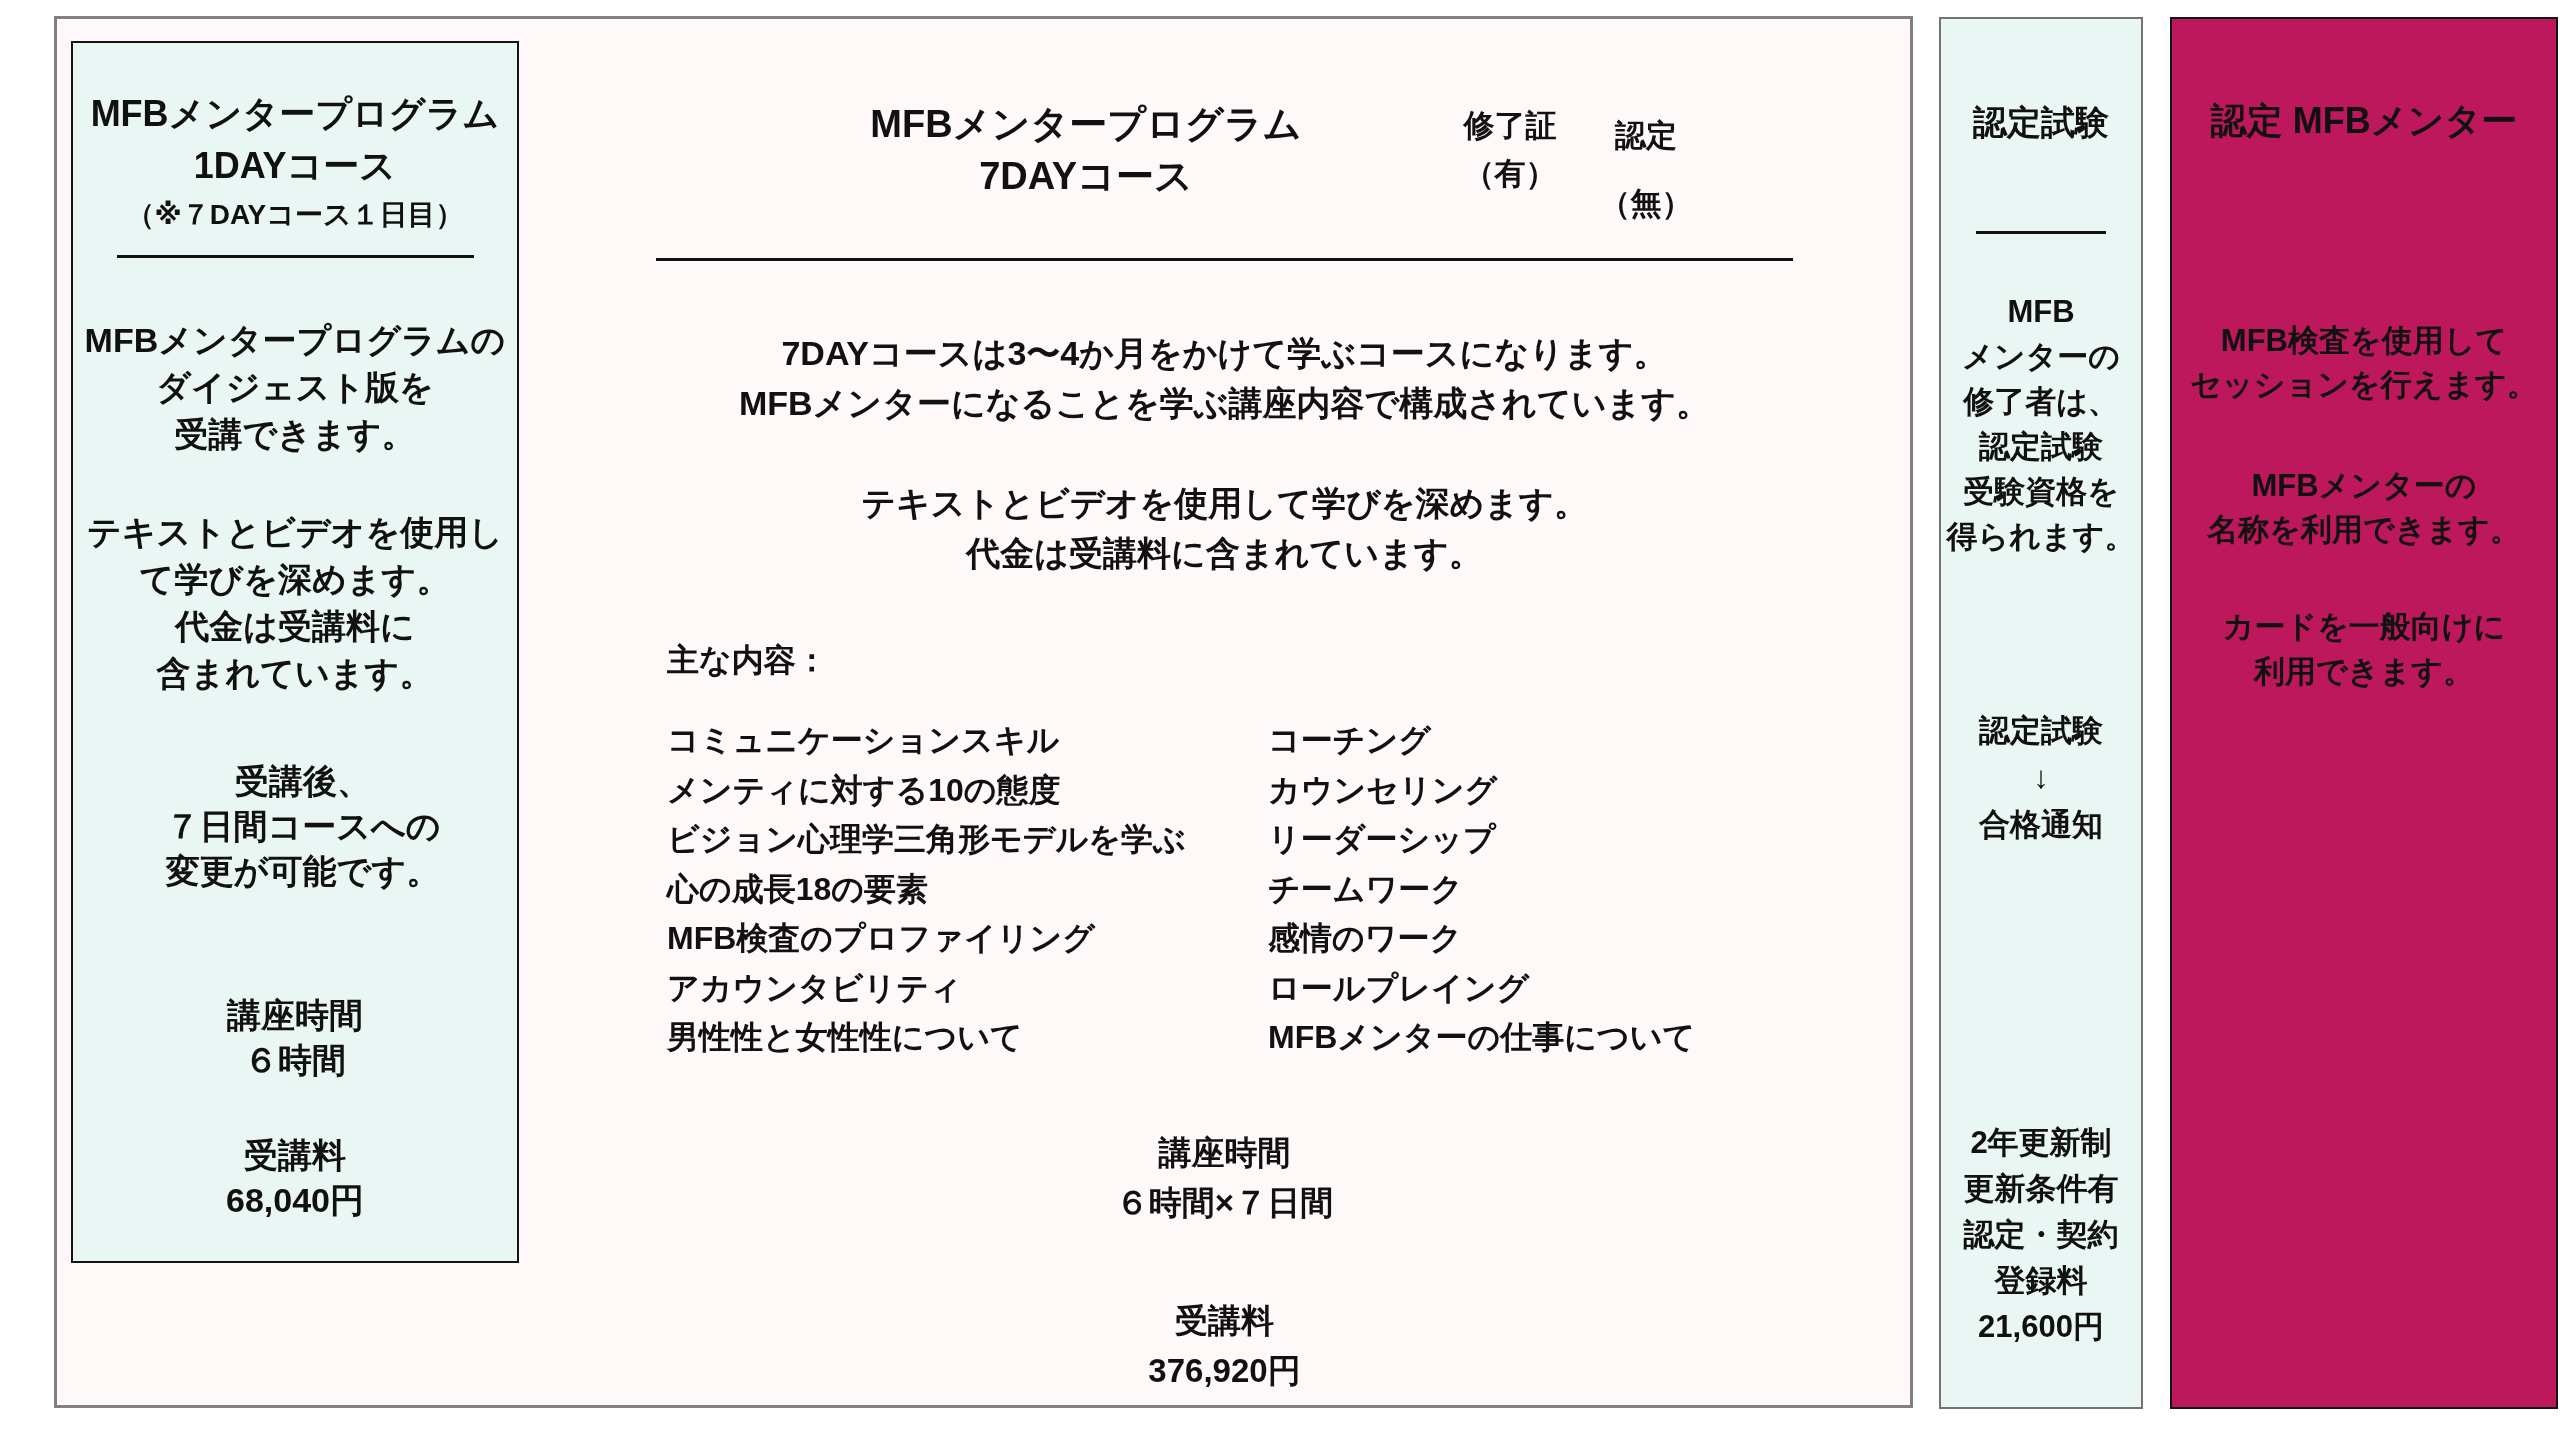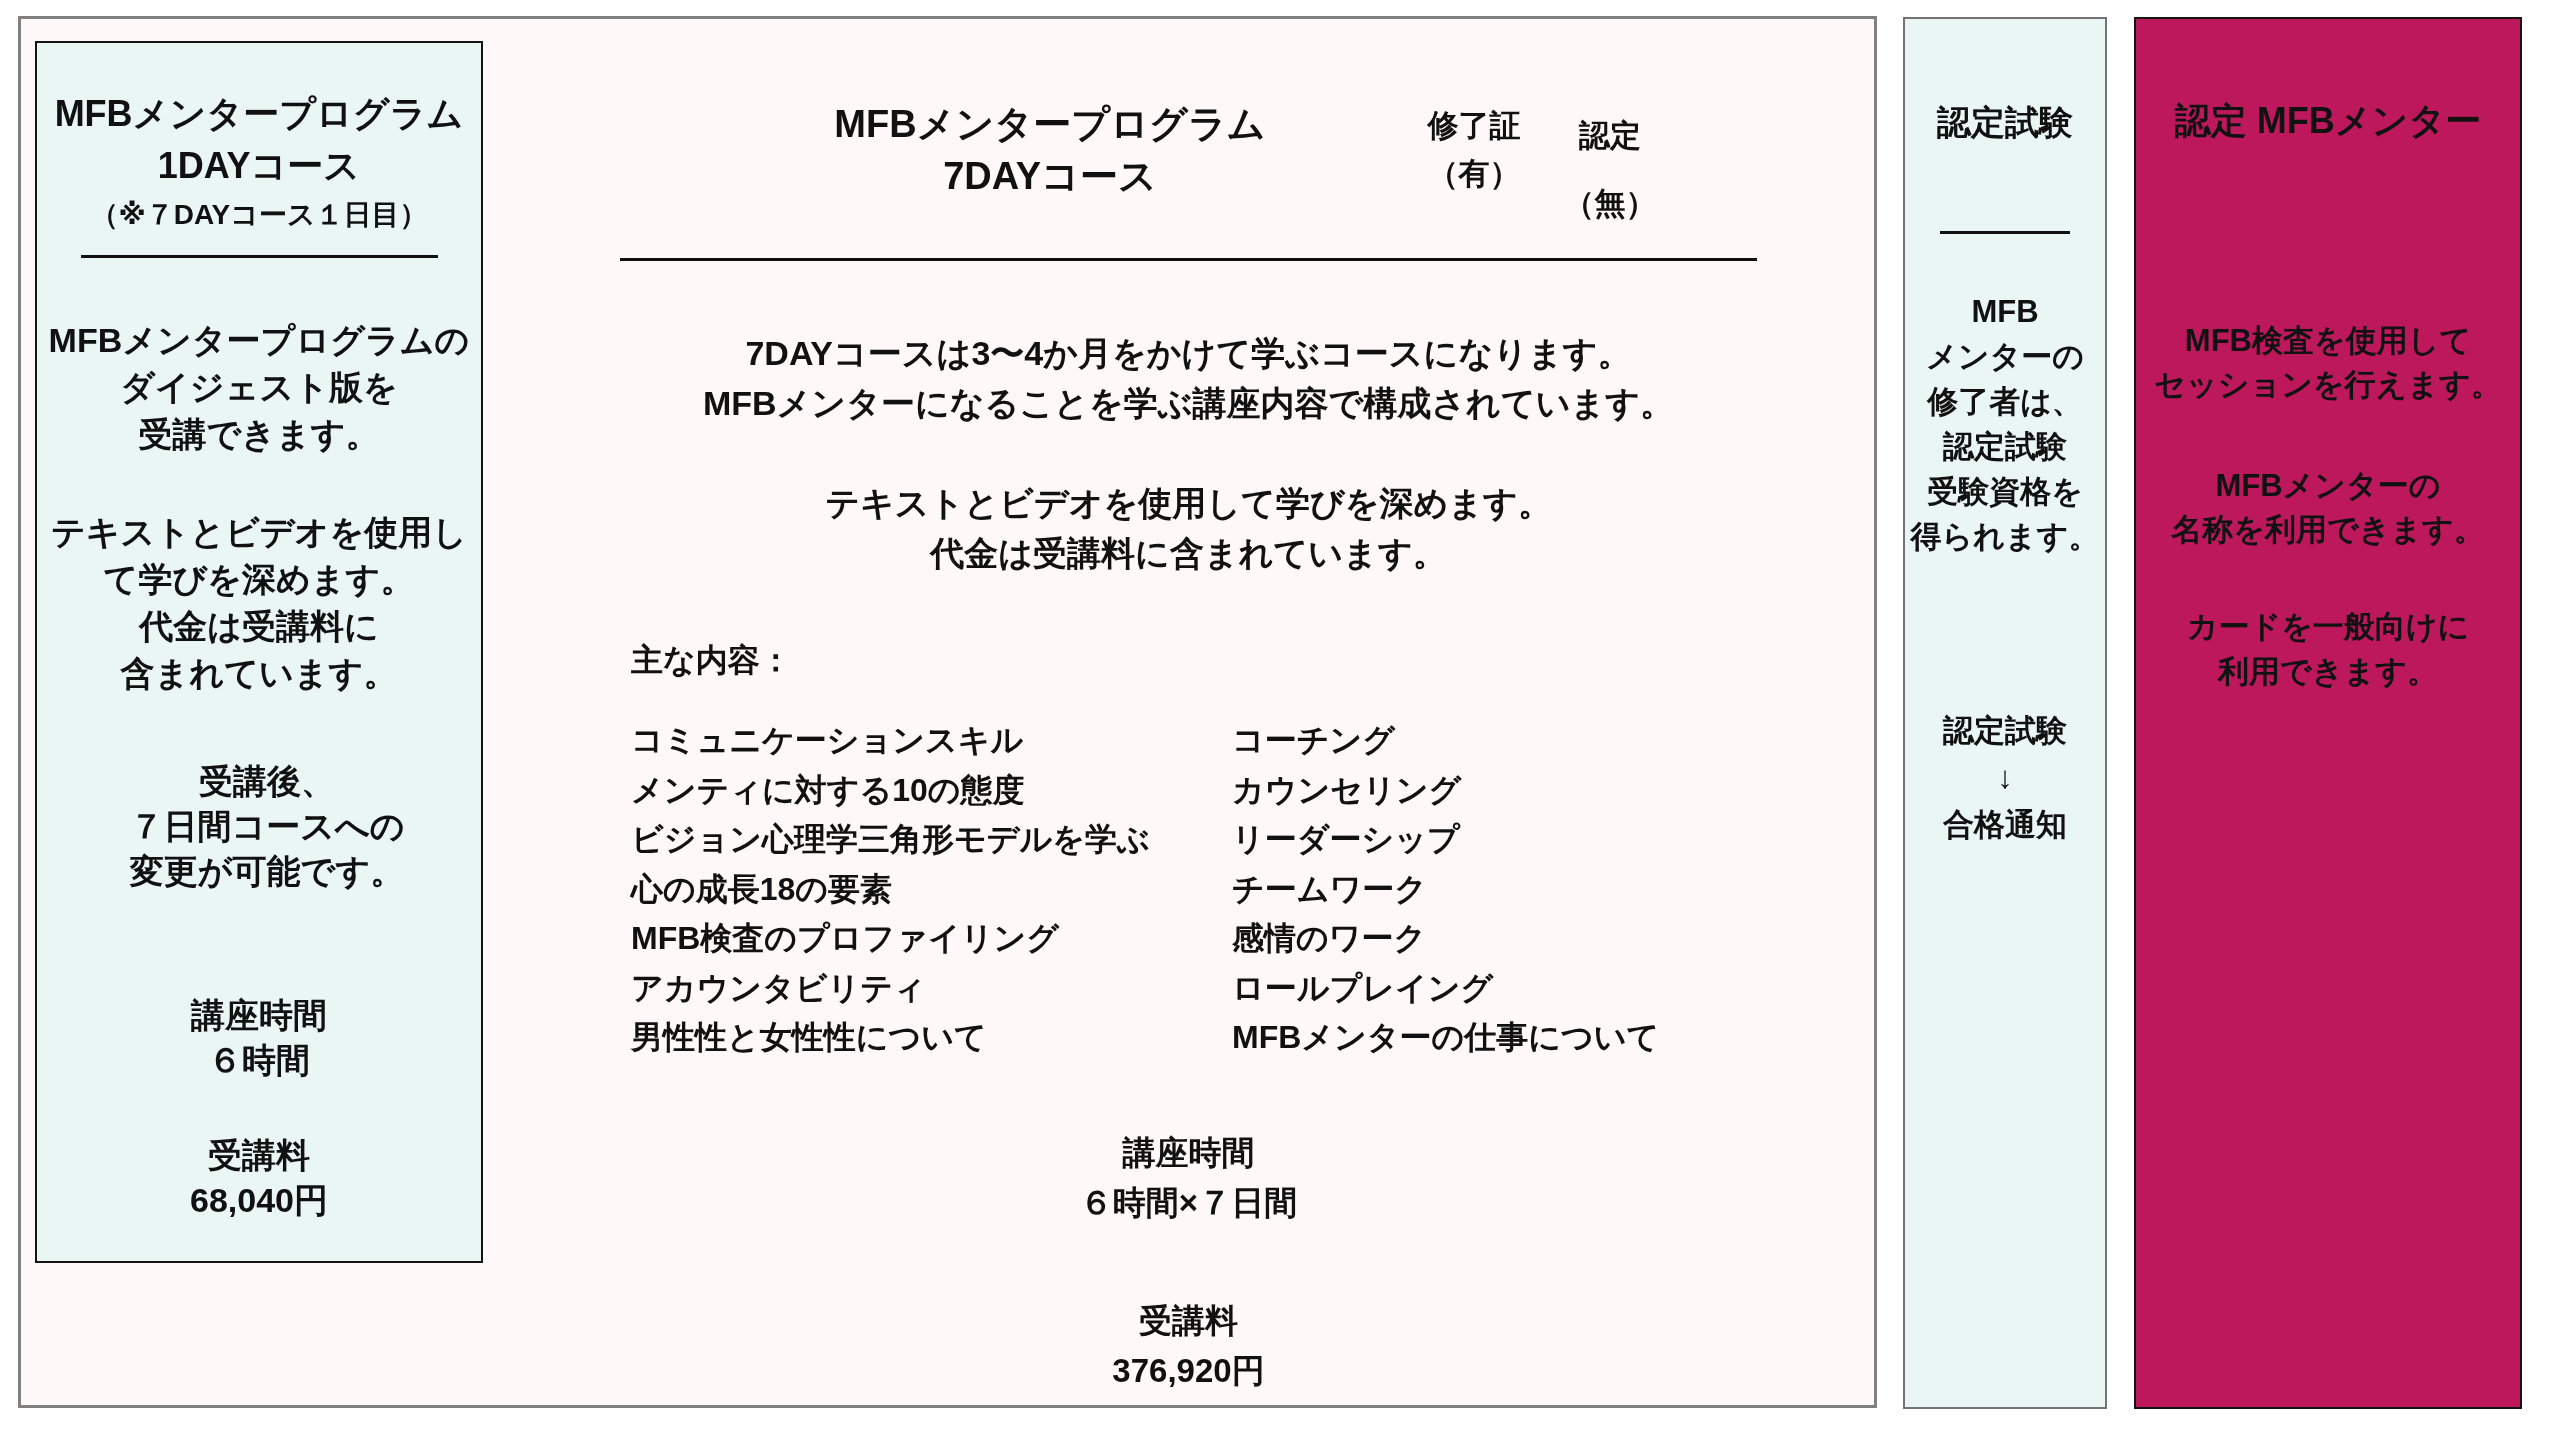--- a/index.html
+++ b/index.html
@@ -1,21 +1,21 @@
 <!DOCTYPE html>
 <html lang="ja"><head>
 <meta charset="utf-8">
 <style>
   html,body{margin:0;padding:0;background:#ffffff;}
   #canvas{
     position:relative;width:2560px;height:1430px;background:#ffffff;overflow:hidden;
     font-family:"Liberation Sans","DejaVu Sans",sans-serif;
     font-weight:bold;color:#111111;
   }
-  .box{position:absolute;box-sizing:border-box;}
+  .box{position:absolute;box-sizing:border-box;margin-left:36px;}
   #main-box{left:18px;top:16px;width:1859px;height:1392px;border:3px solid #808080;background:#fff8f8;}
   #panel-1day{left:35px;top:41px;width:448px;height:1222px;border:2px solid #141414;background:#eaf6f3;}
   #mid-region{left:500px;top:16px;width:1377px;height:1392px;}
   #panel-exam{left:1903px;top:17px;width:204px;height:1392px;border:2px solid #737373;background:#eaf6f3;}
   #panel-cert{left:2134px;top:17px;width:388px;height:1392px;border:2px solid #141414;background:#be185d;}
   .tb{position:absolute;left:0;right:0;white-space:pre-line;text-align:center;}
   .left-align{text-align:left;right:auto;}
   .divider{position:absolute;height:3px;background:#111111;}
   
   .p1-title{top:45px;font-size:36px;line-height:52px;}
@@ -116,20 +116,25 @@
     <div class="divider e-divider"></div>
     <div class="tb e-para1">MFB
 メンターの
 修了者は、
 認定試験
 受験資格を
 得られます。</div>
     <div class="tb e-flow">認定試験
 ↓
 合格通知</div>
+    <div class="tb e-para2">2年更新制
+更新条件有
+認定・契約
+登録料
+21,600円</div>
   </div>
 
   <div id="panel-cert" class="box">
     <div class="tb c-title">認定 MFBメンター</div>
     <div class="tb c-para1">MFB検査を使用して
 セッションを行えます。</div>
     <div class="tb c-para2">MFBメンターの
 名称を利用できます。</div>
     <div class="tb c-para3">カードを一般向けに
 利用できます。</div>

